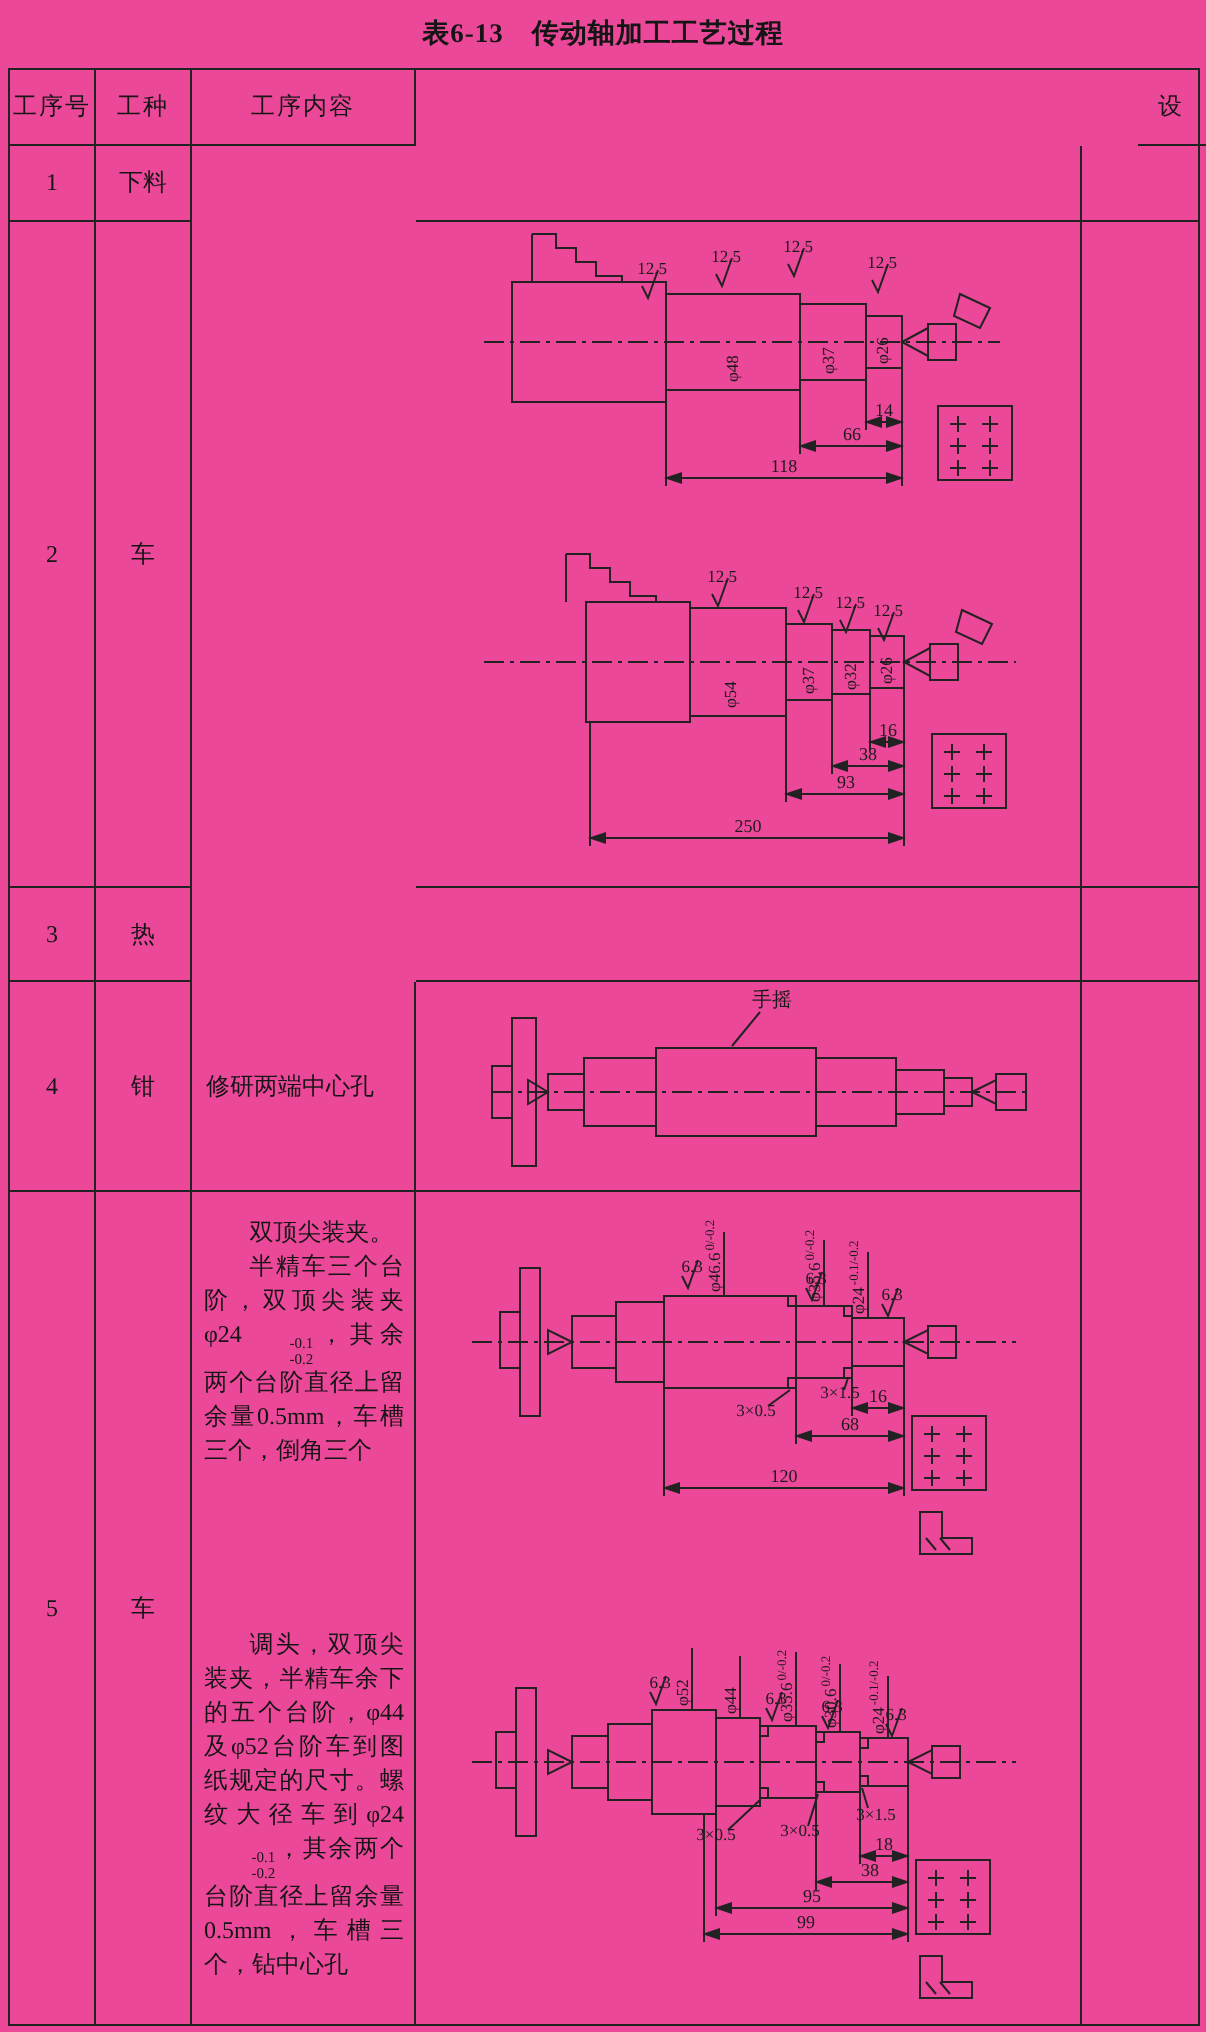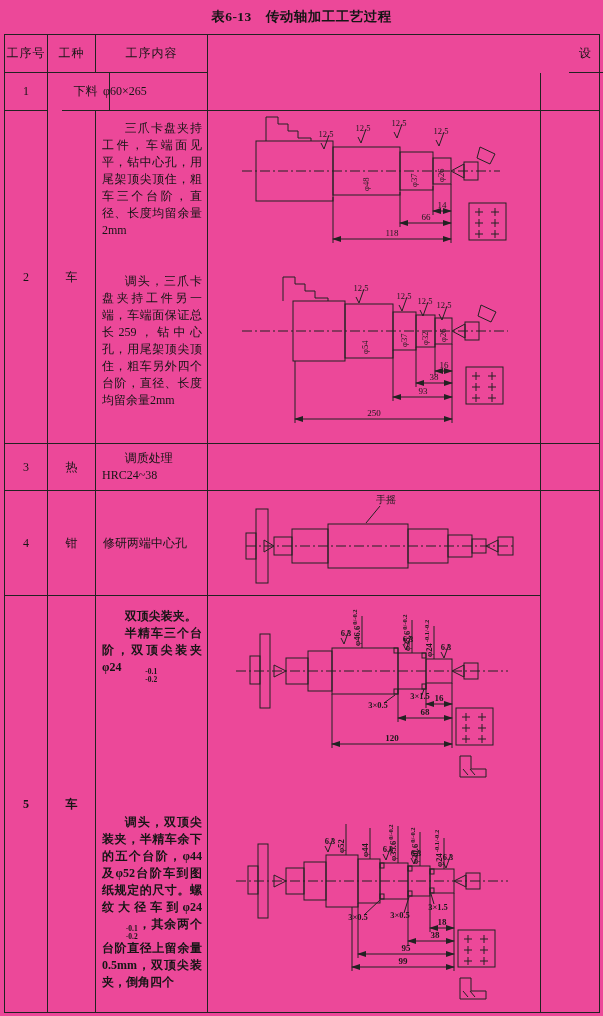--- a/index.html
+++ b/index.html
@@ -8,21 +8,21 @@
     position:relative; width:603px; height:1016px; background:#ec4899;
     font-family:"Liberation Serif","DejaVu Serif",serif; color:#151515; overflow:hidden;
   }
   .doc-title {
     position:absolute; top:8px; left:0; width:100%; text-align:center;
     font-size:13.5px; font-weight:bold; letter-spacing:0.5px;
   }
   .tbl { position:absolute; left:4px; top:34px; width:596px; height:979px; border:1.5px solid #222; }
   .cell { position:absolute; border-right:1px solid #222; border-bottom:1px solid #222; font-size:12px; overflow:hidden; }
   .cell.last-col { border-right:none; }
-  .cell.last-row { border-bottom:none;font-weight:bold; }
+  .cell.last-row { border-bottom:none; }
   .c-center { display:flex; align-items:center; justify-content:center; text-align:center; }
   .c-left { display:flex; align-items:center; padding-left:7px; }
   .hdr { font-size:12px; letter-spacing:1px; }
   .abs { position:absolute; }
   .para { font-size:12px; line-height:17px; text-align:justify; }
   .ind { text-indent:1.9em; }
   .tolstack { display:inline-flex; flex-direction:column; vertical-align:-3px; font-size:7.5px; line-height:7.5px; margin-left:1px; }
   svg { display:block; }
   svg text { font-family:"Liberation Serif","DejaVu Serif",serif; fill:#1a1a1a; }
   .t10 { font-size:10px; }
@@ -37,31 +37,26 @@
   <div class="doc-title">表6-13　传动轴加工工艺过程</div>
 
   <div class="tbl">
 
     <div class="cell c-center hdr" style="left:0;top:0;width:43px;height:38px">工序号</div>
     <div class="cell c-center hdr" style="left:43px;top:0;width:48px;height:38px">工种</div>
     <div class="cell c-center hdr" style="left:91px;top:0;width:112px;height:38px">工序内容</div>
     <div class="cell c-center hdr last-col" style="left:564px;top:0;width:59px;height:38px">设　备</div>
 
     <div class="cell c-center" style="left:0;top:38px;width:43px;height:38px">1</div>
-    <div class="cell c-center" style="left:57px;top:38px;width:48px;height:38px">下料</div>
-    <div class="cell c-left" style="left:91px;top:38px;width:112px;height:38px">φ60×265</div>
+    <div class="cell c-center" style="left:43px;top:38px;width:48px;height:38px">下料</div>
     <div class="cell" style="left:203px;top:38px;width:333px;height:38px"></div>
     <div class="cell last-col" style="left:536px;top:38px;width:59px;height:38px"></div>
 
     <div class="cell c-center" style="left:0;top:76px;width:43px;height:333px">2</div>
     <div class="cell c-center" style="left:43px;top:76px;width:48px;height:333px">车</div>
-    <div class="cell" style="left:91px;top:76px;width:112px;height:333px">
-      <p class="para ind abs" style="top:9px;left:6px;right:5px">三爪卡盘夹持工件，车端面见平，钻中心孔，用尾架顶尖顶住，粗车三个台阶，直径、长度均留余量2mm</p>
-      <p class="para ind abs" style="top:162px;left:6px;right:5px">调头，三爪卡盘夹持工件另一端，车端面保证总长259，钻中心孔，用尾架顶尖顶住，粗车另外四个台阶，直径、长度均留余量2mm</p>
-    </div>
     <div class="cell" style="left:203px;top:76px;width:333px;height:333px">
 
       <svg class="abs" style="top:0;left:0" width="333" height="150" viewBox="0 0 333 150">
         <defs>
             <marker id="ar1" markerWidth="9" markerHeight="8" refX="8" refY="4" orient="auto-start-reverse">
               <path d="M0,1 L9,4 L0,7 z" fill="#222"></path>
             </marker>
           </defs>
         <g stroke="#222" fill="none" stroke-width="1">
           <line x1="34" y1="60" x2="292" y2="60" stroke-dasharray="10 3 2 3"></line>
@@ -145,24 +140,20 @@
         <text class="t9" text-anchor="middle" x="236" y="107">16</text>
         <text class="t9" text-anchor="middle" x="226" y="119">38</text>
         <text class="t9" text-anchor="middle" x="215" y="133">93</text>
         <text class="t9" text-anchor="middle" x="166" y="155">250</text>
       </svg>
     </div>
     <div class="cell last-col" style="left:536px;top:76px;width:59px;height:333px"></div>
 
     <div class="cell c-center" style="left:0;top:409px;width:43px;height:47px">3</div>
     <div class="cell c-center" style="left:43px;top:409px;width:48px;height:47px">热</div>
-    <div class="cell" style="left:91px;top:409px;width:112px;height:47px">
-      <p class="para ind abs" style="top:6px;left:6px;right:5px">调质处理</p>
-      <p class="para abs" style="top:23px;left:6px;right:5px">HRC24~38</p>
-    </div>
     <div class="cell" style="left:203px;top:409px;width:333px;height:47px"></div>
     <div class="cell last-col" style="left:536px;top:409px;width:59px;height:47px"></div>
 
     <div class="cell c-center" style="left:0;top:456px;width:43px;height:105px">4</div>
     <div class="cell c-center" style="left:43px;top:456px;width:48px;height:105px">钳</div>
     <div class="cell c-left" style="left:91px;top:456px;width:112px;height:105px">修研两端中心孔</div>
     <div class="cell" style="left:203px;top:456px;width:333px;height:105px">
 
       <svg class="abs" style="top:0;left:0" width="333" height="103" viewBox="0 0 333 103">
         <g stroke="#222" fill="none" stroke-width="1">
@@ -184,25 +175,25 @@
       </svg>
     </div>
 
     <div class="cell c-center last-row" style="left:0;top:561px;width:43px;height:417px">5</div>
     <div class="cell c-center last-row" style="left:43px;top:561px;width:48px;height:417px">车</div>
     <div class="cell last-row" style="left:91px;top:561px;width:112px;height:417px">
       <p class="para ind abs" style="top:12px;left:6px;right:5px">双顶尖装夹。</p>
       <p class="para ind abs" style="top:29px;left:6px;right:5px"><span>半精车三个台阶，双顶尖装夹</span><span class="dimtol"><span>φ24</span><span class="tolstack">
               <span>-0.1</span>
               <span>-0.2</span>
-            </span></span></p>
+            </span></span><span>，其余两个台阶直径上留余量0.5mm，车槽三个，倒角三个</span></p>
       <p class="para ind abs" style="top:218px;left:6px;right:5px"><span>调头，双顶尖装夹，半精车余下的五个台阶，φ44及φ52台阶车到图纸规定的尺寸。螺纹大径车到</span><span class="dimtol"><span>φ24</span><span class="tolstack">
               <span>-0.1</span>
               <span>-0.2</span>
-            </span></span><span>，其余两个台阶直径上留余量0.5mm，双顶尖装夹，倒角四个</span></p>
+            </span></span><span>，其余两个台阶直径上留余量0.5mm，车槽三个，钻中心孔</span></p>
     </div>
     <div class="cell last-row" style="left:203px;top:561px;width:333px;height:417px">
 
       <svg class="abs" style="top:0;left:0" width="333" height="200" viewBox="0 0 333 200">
         <defs>
             <marker id="ar4" markerWidth="9" markerHeight="8" refX="8" refY="4" orient="auto-start-reverse">
               <path d="M0,1 L9,4 L0,7 z" fill="#222"></path>
             </marker>
           </defs>
         <g stroke="#222" fill="none" stroke-width="1">

